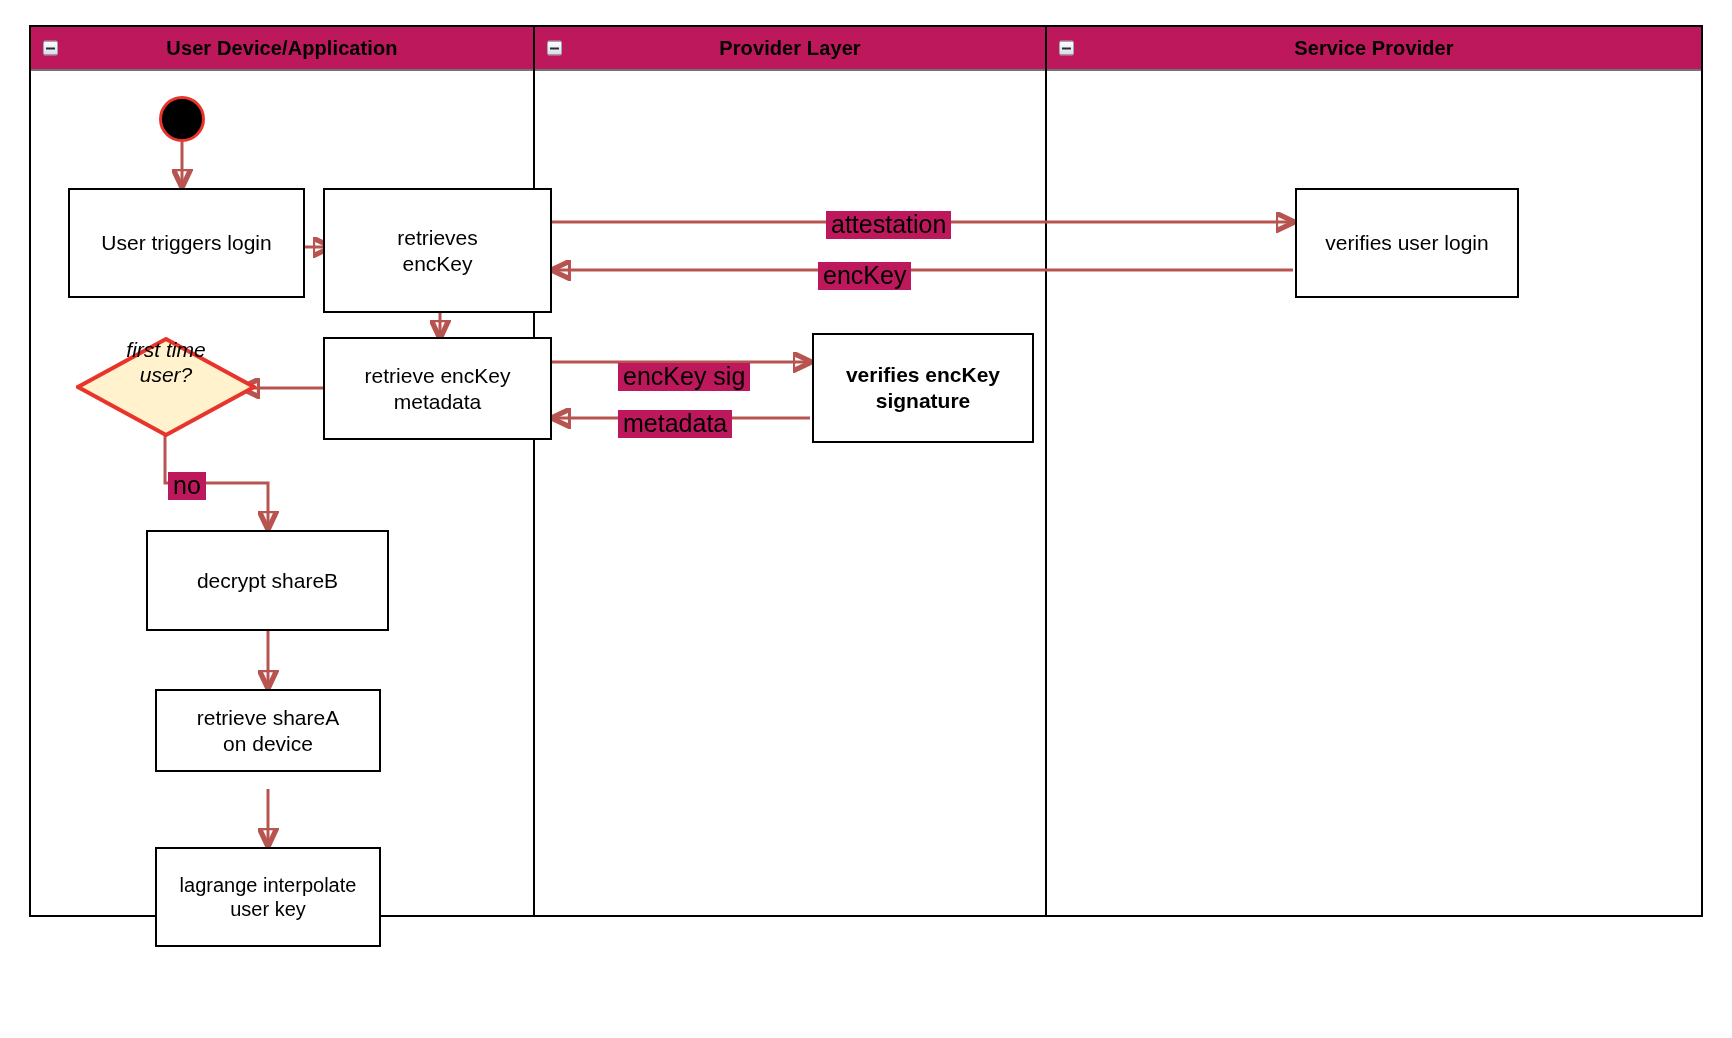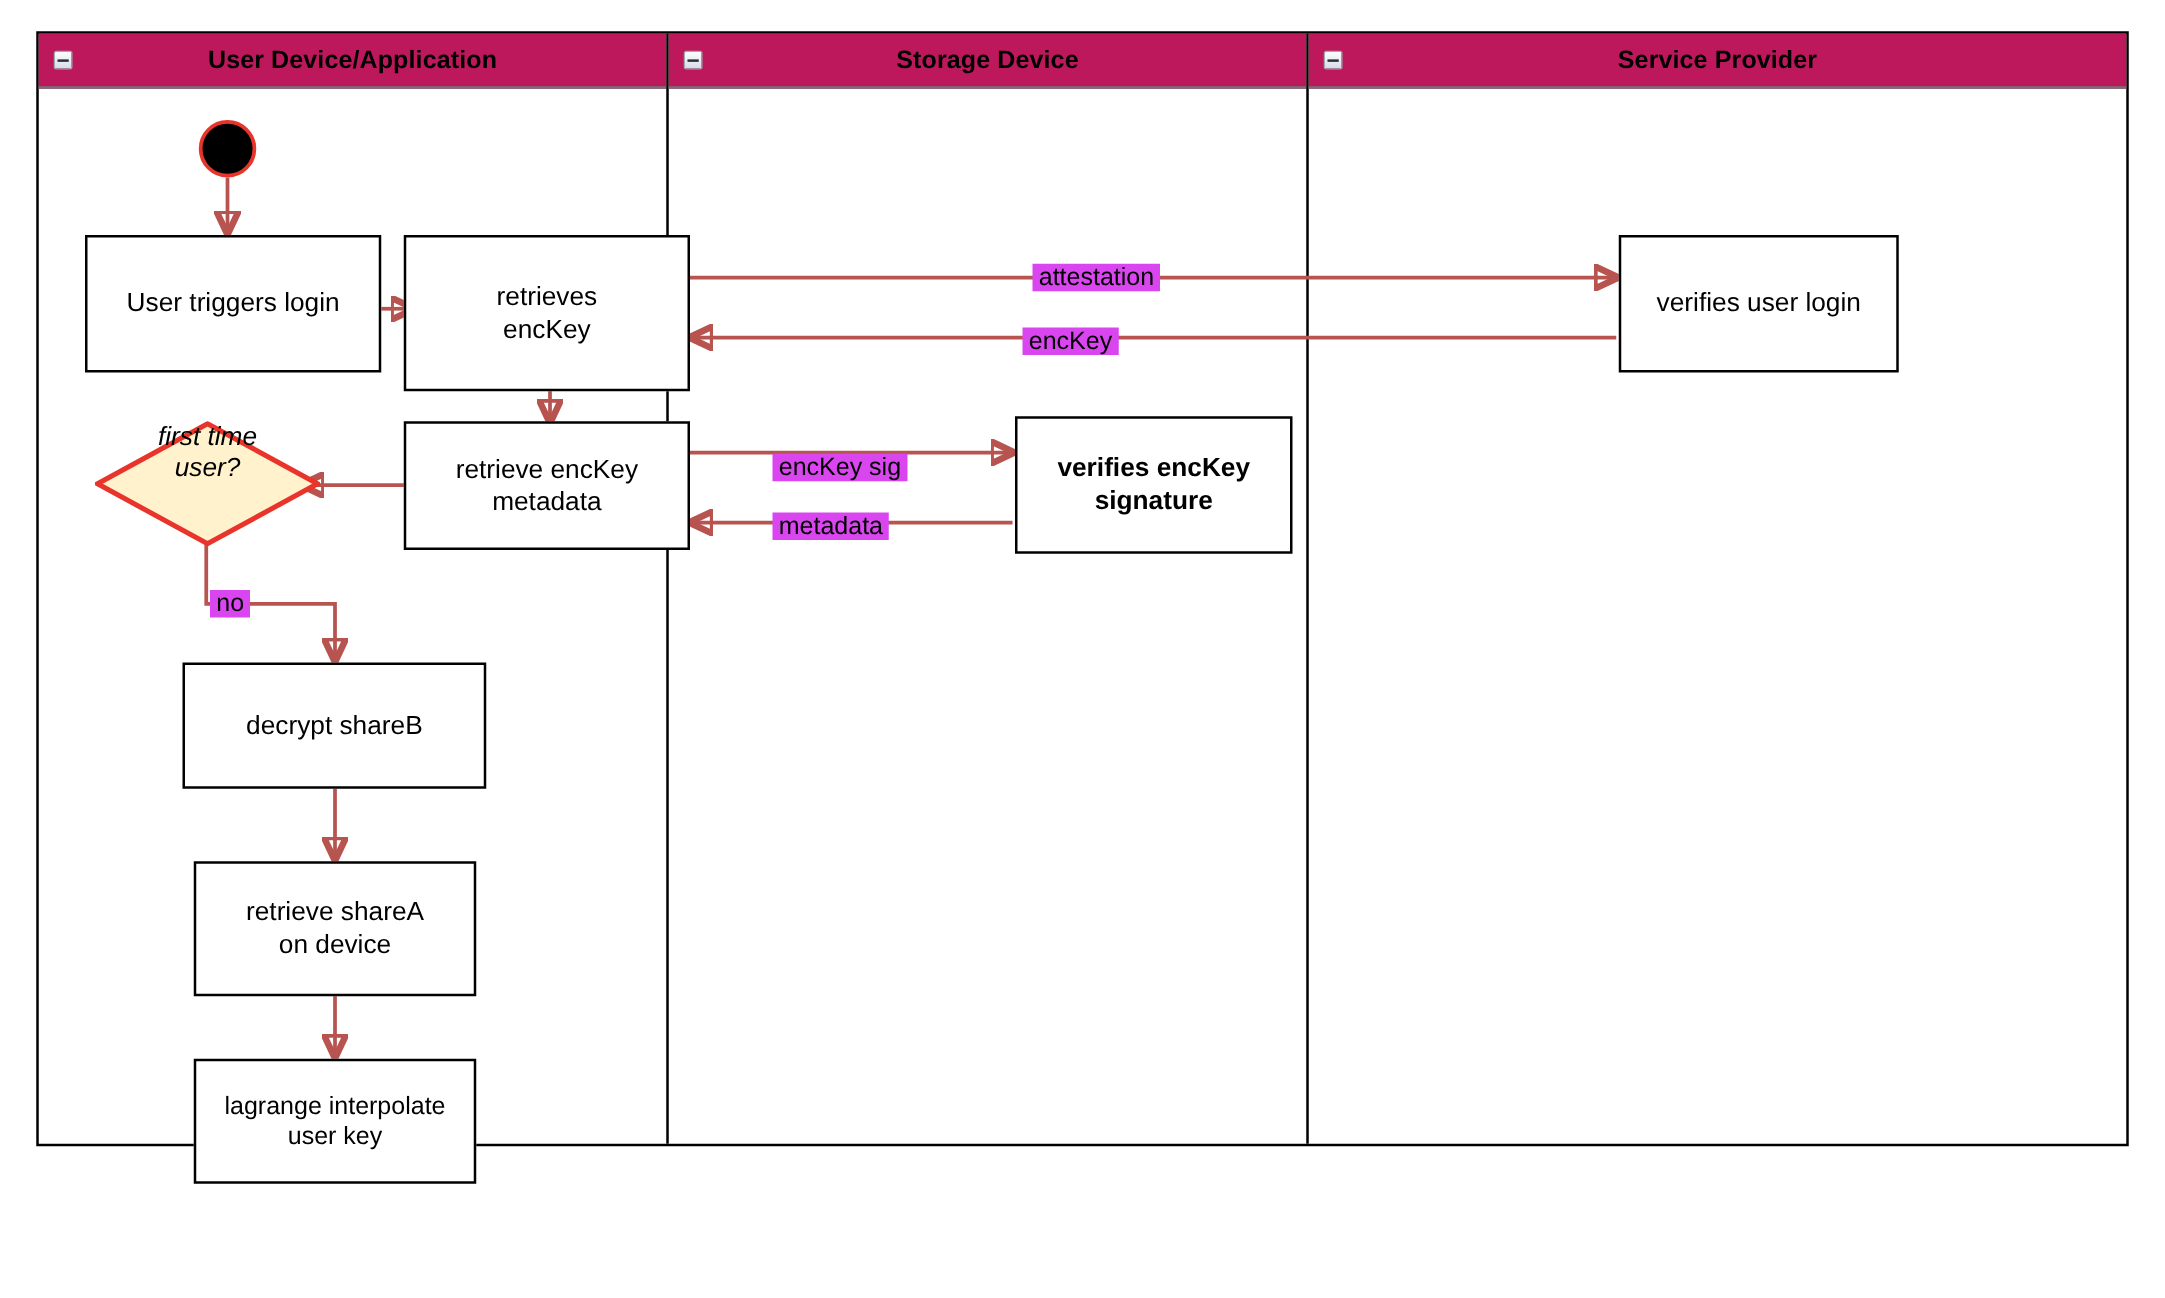--- a/index.html
+++ b/index.html
@@ -136,23 +136,23 @@
     pointer-events: none;
   }
   svg.edges path, svg.edges line {
     fill: none;
     stroke: #b85450;
     stroke-width: 3;
   }
 
   .edge-label {
     position: absolute;
-    font-size: 20px;
-    color: #000000;
-    background: #d946ef;
+    font-size: 25px;
+    color: #000000;
+    background: #be185d;
     padding: 0 5px;
     white-space: nowrap;
     line-height: 1.1;
   }
 </style>
 </head>
 <body>
 
 <div id="canvas">
 
@@ -165,21 +165,21 @@
           </span>
         <span class="lane-title">User Device/Application</span>
       </div>
     </div>
 
     <div class="lane divider" style="left:502px; width:512px;">
       <div class="lane-header">
         <span class="collapse-icon">
             <i></i>
           </span>
-        <span class="lane-title">Storage Device</span>
+        <span class="lane-title">Provider Layer</span>
       </div>
     </div>
 
     <div class="lane divider" style="left:1014px; width:656px;">
       <div class="lane-header">
         <span class="collapse-icon">
             <i></i>
           </span>
         <span class="lane-title">Service Provider</span>
       </div>
@@ -238,21 +238,21 @@
       <polygon points="90,2 178,50 90,98 2,50" fill="#fff2cc" stroke="#e8342a" stroke-width="4"></polygon>
     </svg>
     <span class="dlabel" style="white-space:pre-line;">first time
 user?</span>
   </div>
 
   <div class="node" style="left:146px; top:530px; width:243px; height:101px;align-items:center;">
     <span>decrypt shareB</span>
   </div>
 
-  <div class="node" style="left:155px; top:689px; width:226px; height:108px; white-space:pre-line;">
+  <div class="node" style="left:155px; top:689px; width:226px; height:83px; white-space:pre-line;">
     <span>retrieve shareA
 on device</span>
   </div>
 
   <div class="node" style="left:155px; top:847px; width:226px; height:100px; white-space:pre-line; font-size:20px;">
     <span>lagrange interpolate
 user key</span>
   </div>
 
   <div class="node" style="left:812px; top:333px; width:222px; height:110px; white-space:pre-line;font-weight:bold;">

